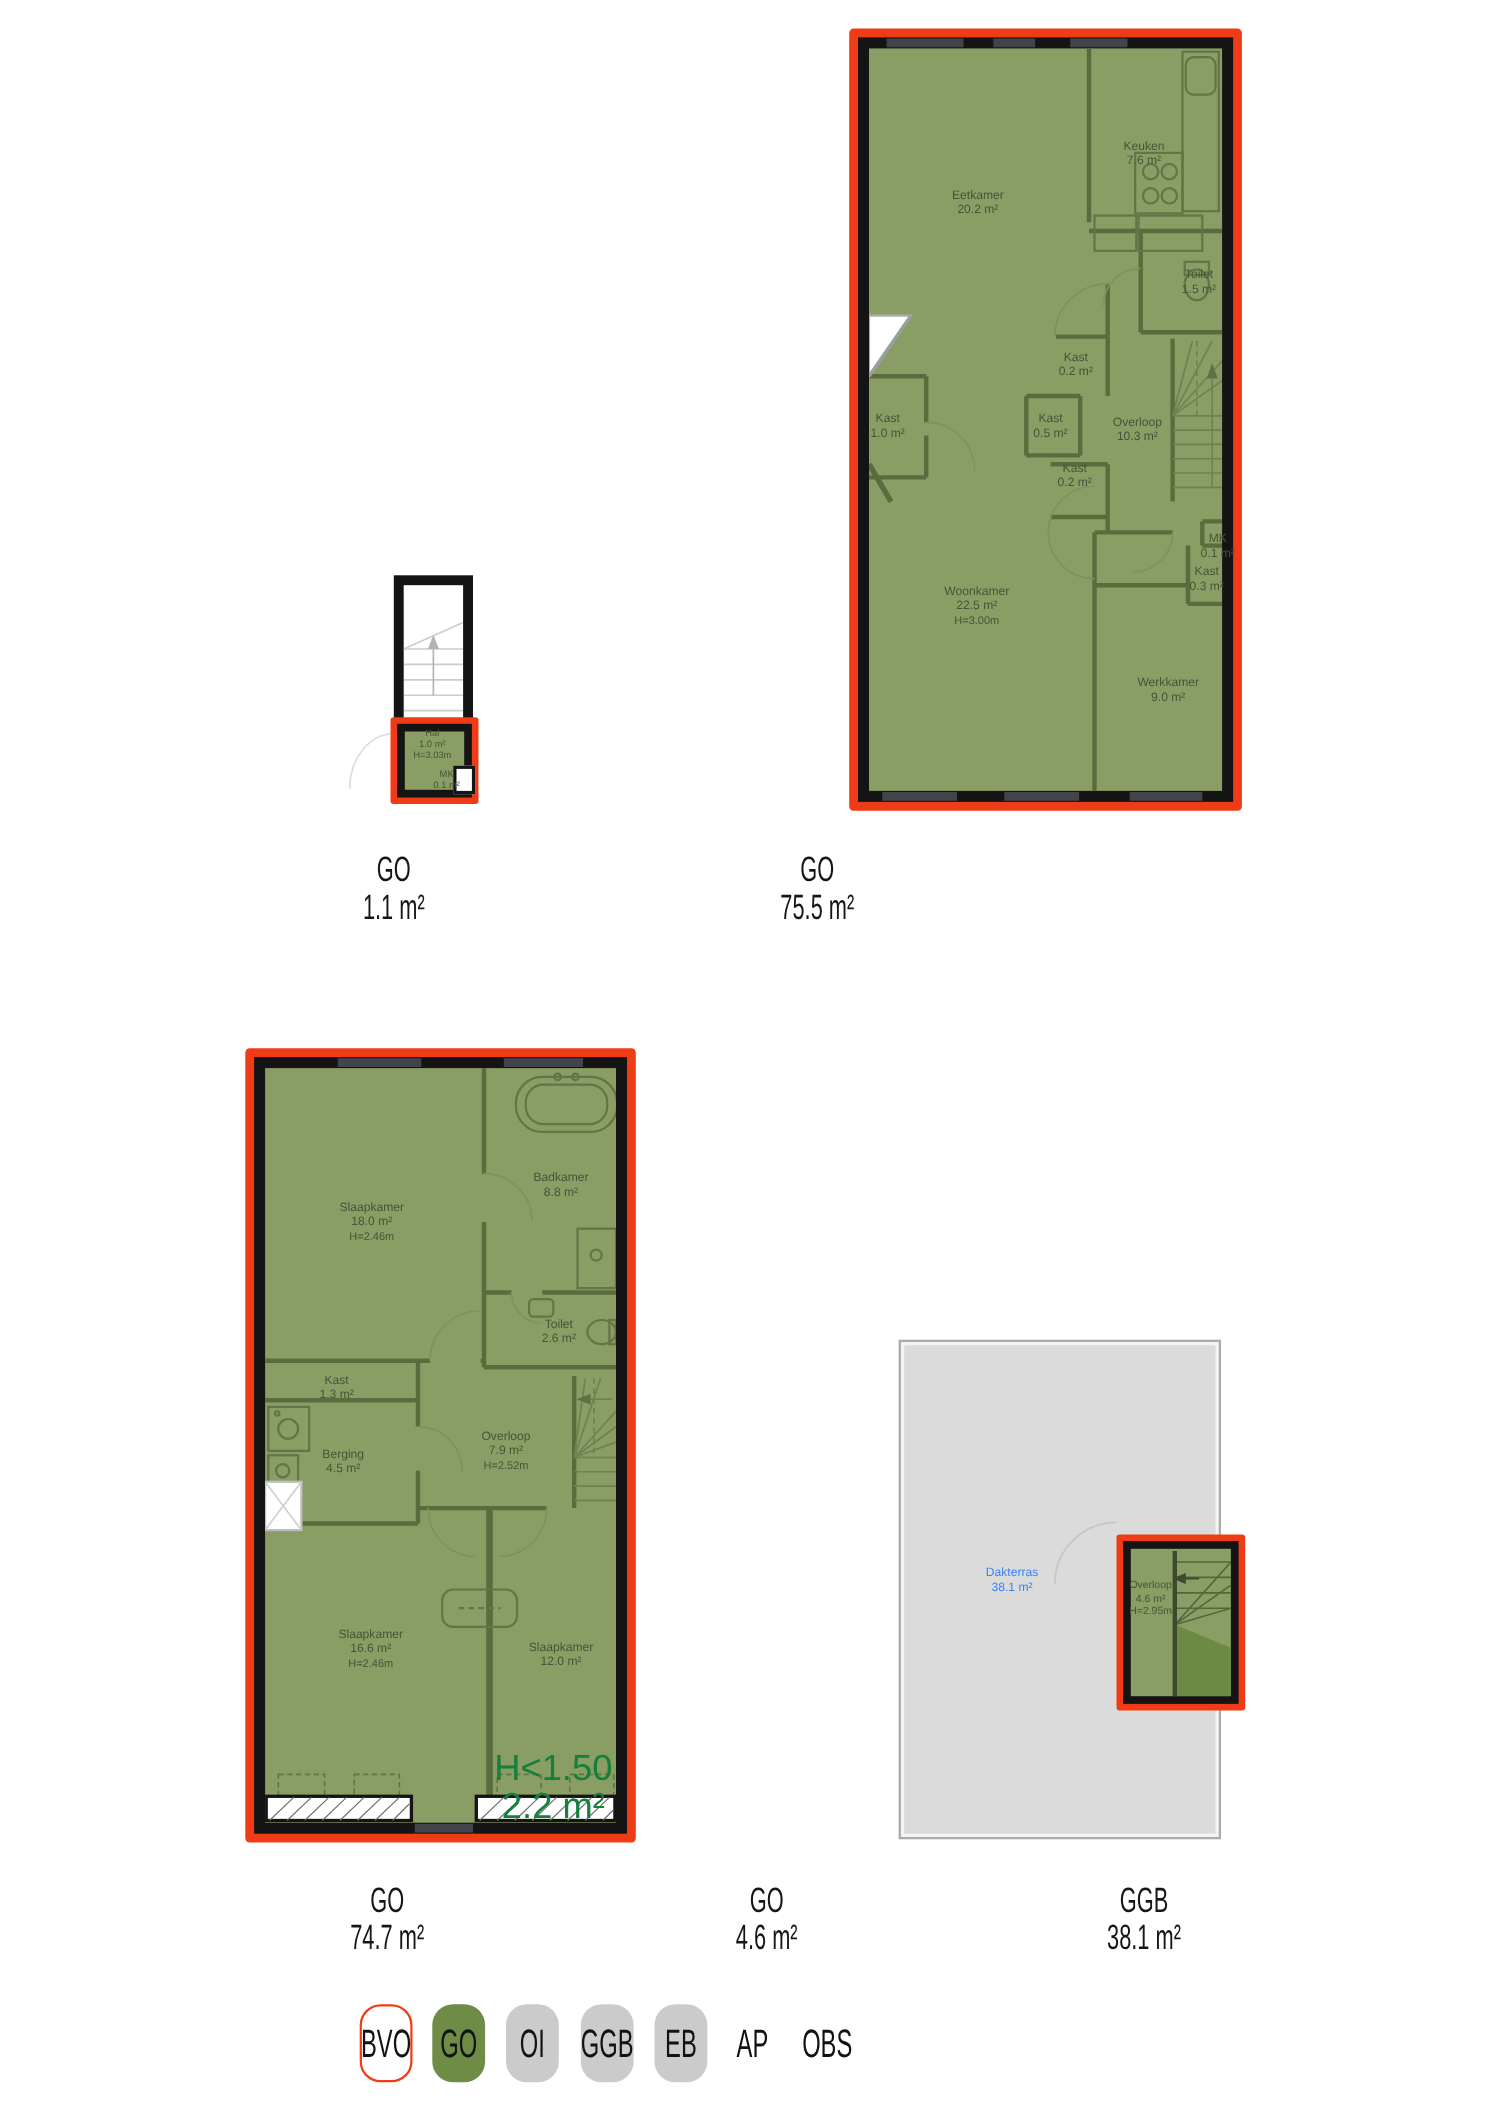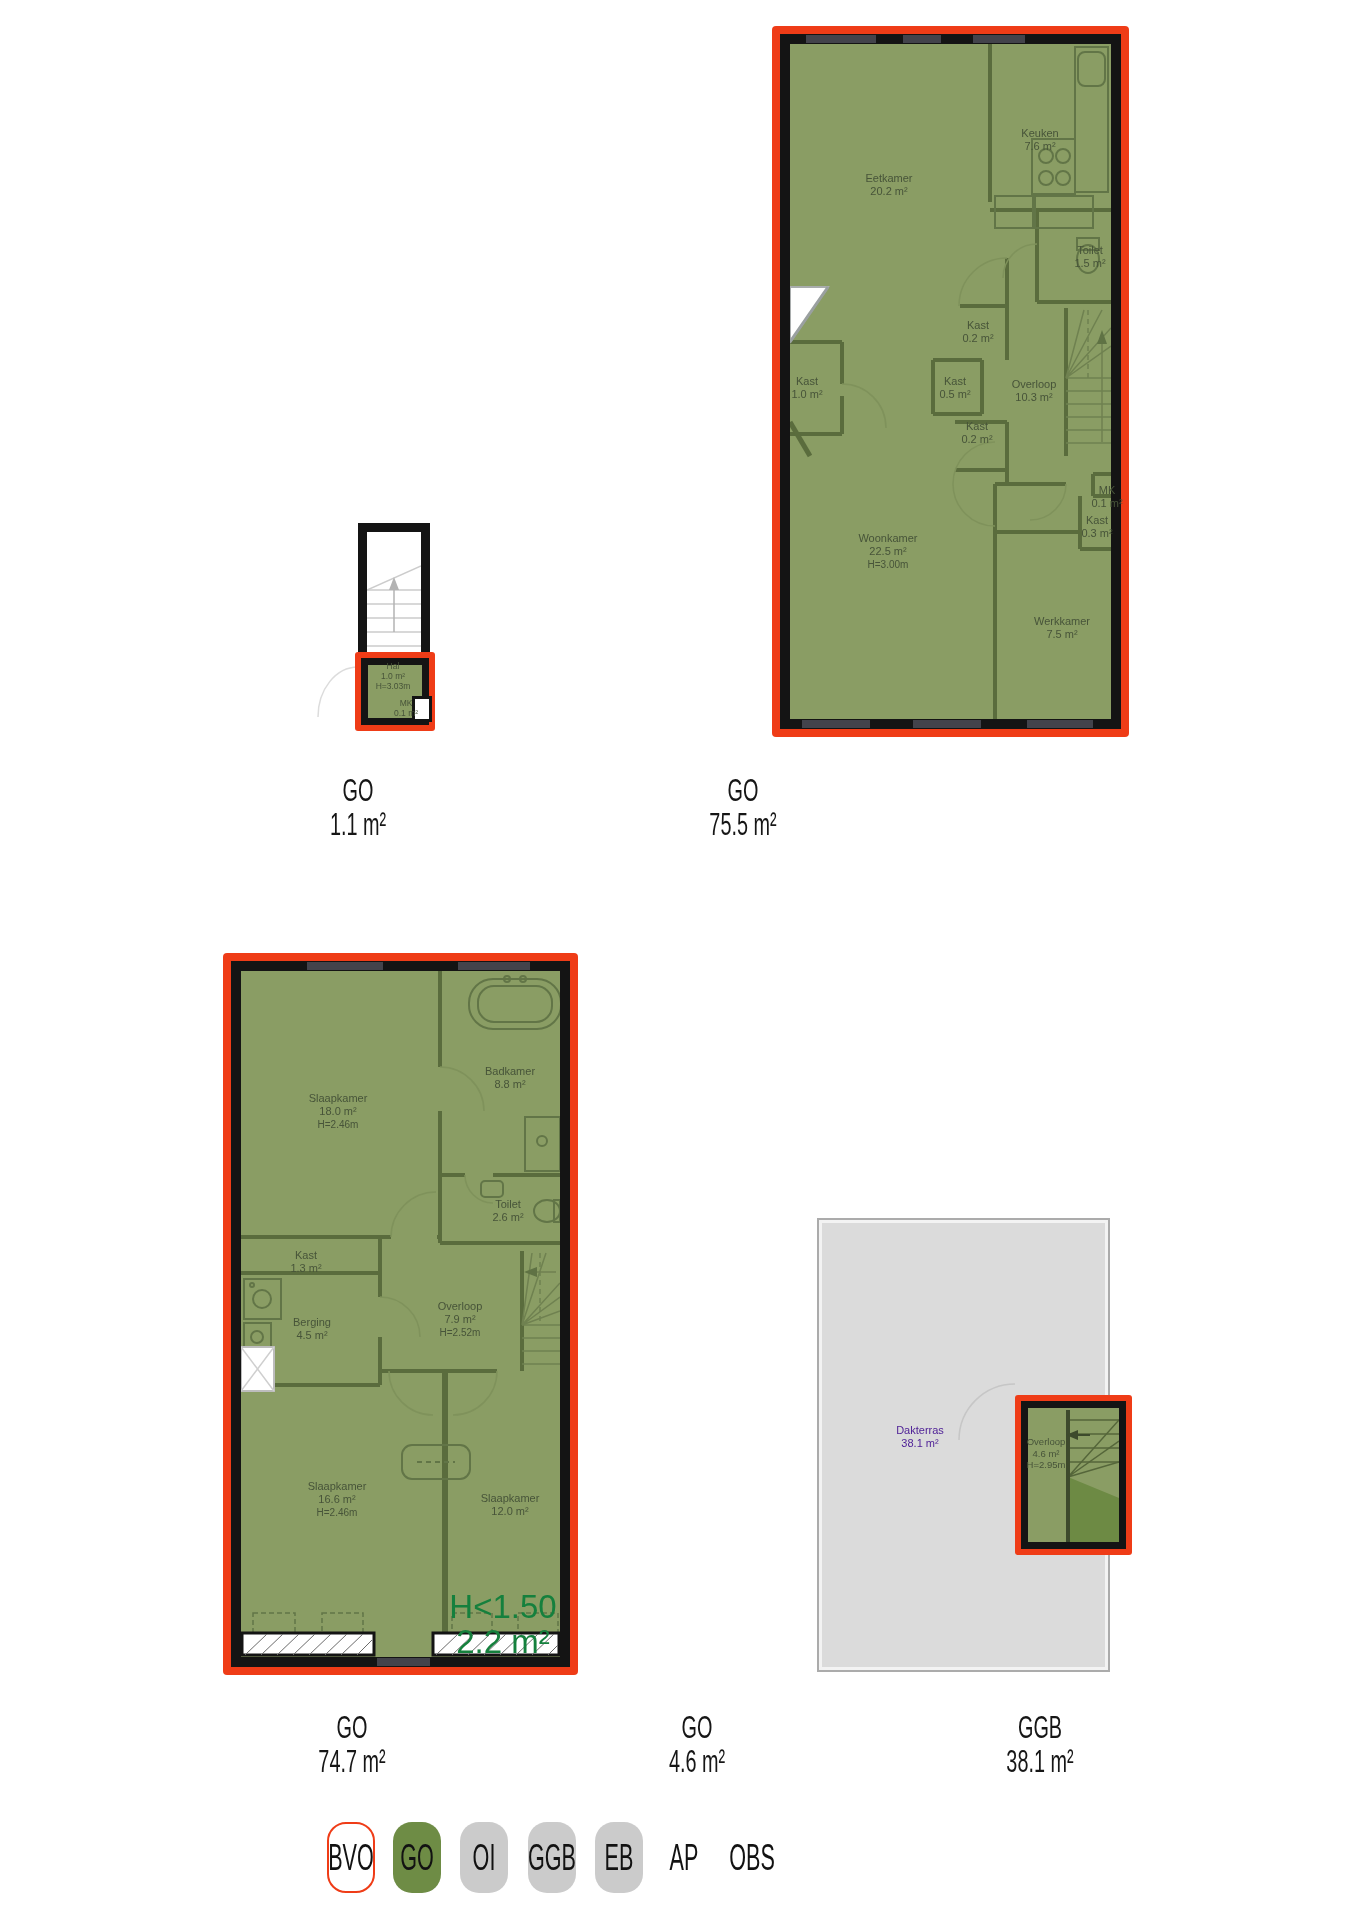--- a/index.html
+++ b/index.html
@@ -32,21 +32,21 @@
   .ib-green{position:absolute;inset:13px;background:#8a9d64;}
 
   
   .rl{position:absolute;text-align:center;color:#475439;width:160px;}
   .rl .l1{display:block;font-size:11px;line-height:13px;}
   .rl .lh{display:block;font-size:10px;line-height:13px;}
   .rl-xs{width:80px;}
   .rl-xs .l1,.rl-xs .lh{font-size:8.5px;line-height:10px;}
   .rl-sm{width:120px;}
   .rl-sm .l1,.rl-sm .lh{font-size:9.5px;line-height:11.5px;}
-  .rl-gray{color:#4c1d95;}
+  .rl-gray{color:#3b82f6;}
 
   
   .lowh{position:absolute;text-align:center;color:#15803d;}
   .lowh .ln{display:block;font-size:33px;line-height:35px;}
 
   
   .big{position:absolute;width:200px;text-align:center;color:#161616;}
   .big .ln{display:block;font-size:32px;line-height:34px;transform:scaleX(.62);}
 
   
@@ -283,21 +283,21 @@
     <span class="l1">Kast</span>
     <span class="l1">0.3 m²</span>
   </div>
   <div class="rl" style="left:808px;top:532px">
     <span class="l1">Woonkamer</span>
     <span class="l1">22.5 m²</span>
     <span class="lh">H=3.00m</span>
   </div>
   <div class="rl" style="left:982px;top:615px">
     <span class="l1">Werkkamer</span>
-    <span class="l1">7.5 m²</span>
+    <span class="l1">9.0 m²</span>
   </div>
 
   <div class="rl" style="left:258px;top:1092px">
     <span class="l1">Slaapkamer</span>
     <span class="l1">18.0 m²</span>
     <span class="lh">H=2.46m</span>
   </div>
   <div class="rl" style="left:430px;top:1065px">
     <span class="l1">Badkamer</span>
     <span class="l1">8.8 m²</span>

